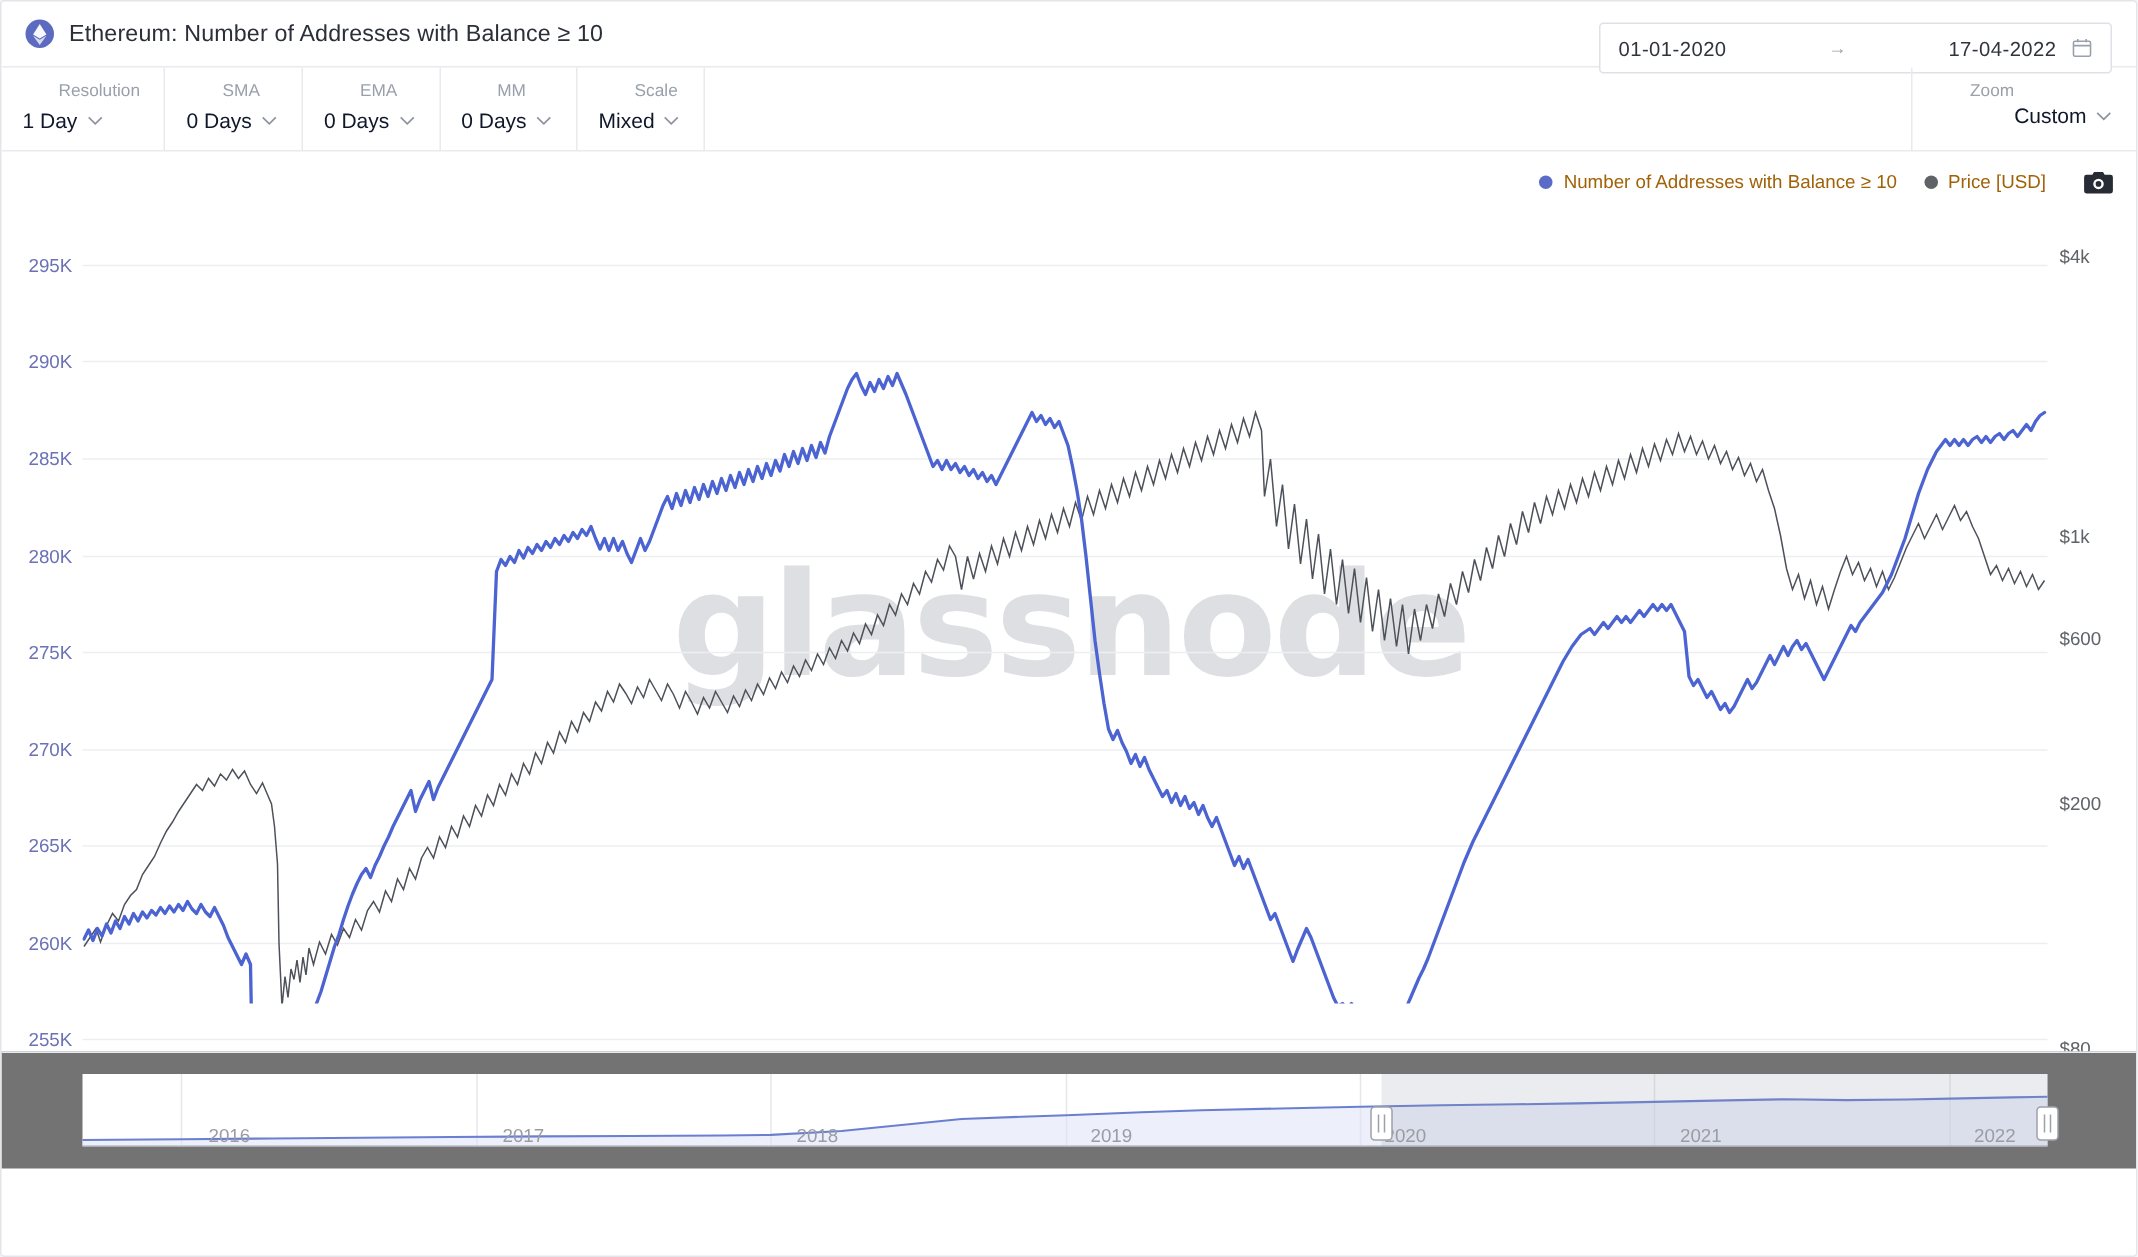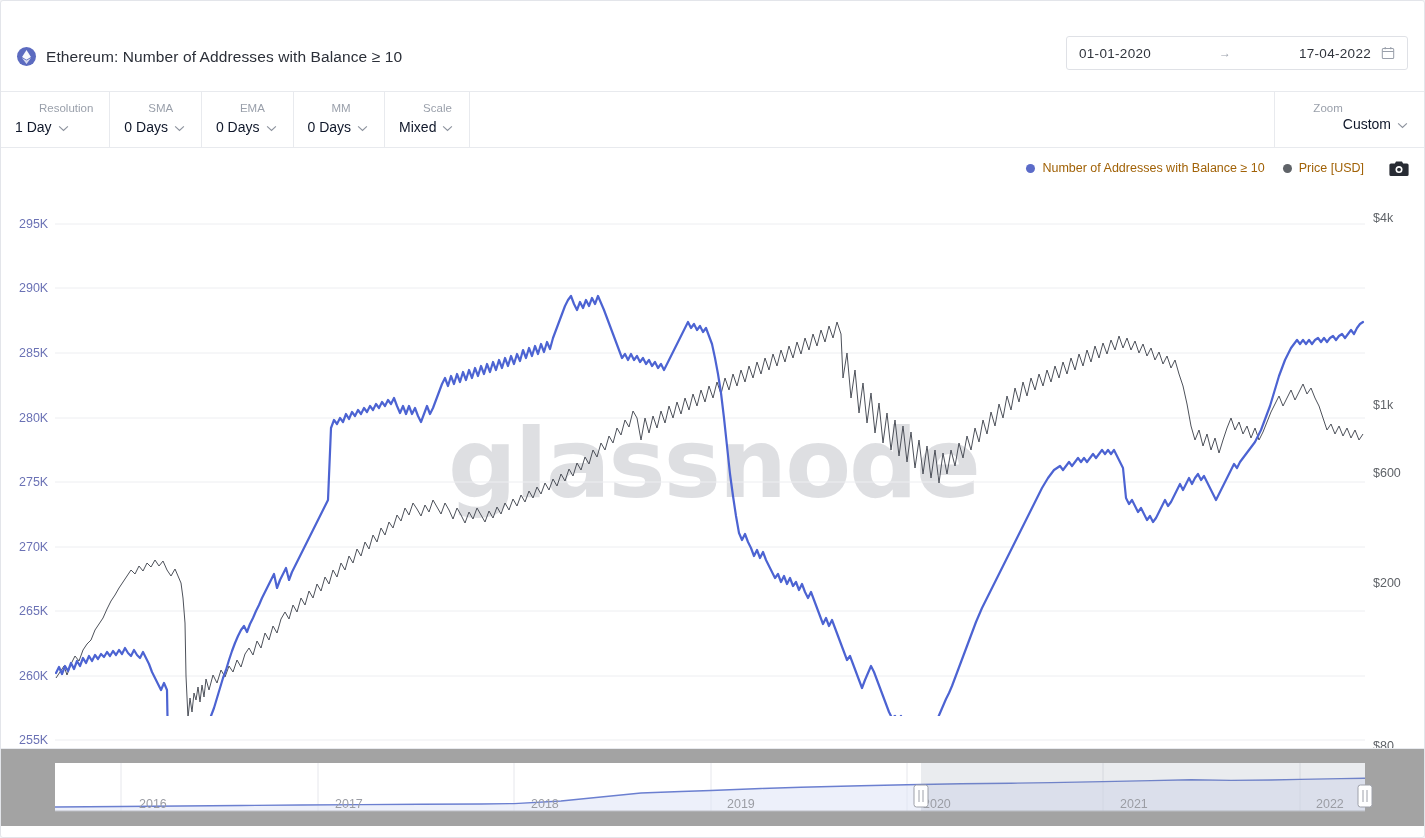--- a/index.html
+++ b/index.html
@@ -14,26 +14,25 @@
     width: 1425px; height: 838px;
     background: #ffffff;
     border: 1px solid #e3e5ea;
     border-radius: 3px;
     overflow: hidden;
   }
 
   
   .header {
     position: relative;
-    height: 70px;
+    height: 44px;
     border-bottom: 1px solid #e8eaee;
     display: flex;
     align-items: center;
     padding: 4px 16px;
-    margin-top: 21px;
   }
   .title-wrap { display: flex; align-items: center; gap: 10px; }
   .eth-icon {
     width: 19px; height: 19px; border-radius: 50%;
     background: #5c6bc0;
     display: flex; align-items: center; justify-content: center;
     flex: 0 0 auto;
   }
   .eth-icon svg { display: block; }
   .page-title {
@@ -126,21 +125,21 @@
     pointer-events: none;
     user-select: none;
     font-family: "DejaVu Sans", sans-serif;
   }
 
   
   .navigator {
     position: relative;
     height: 78px;
     border-top: 1px solid #e8eaee;
-    background: #a3a3a3;
+    background: #737373;
   }
   .navigator svg { display:block; }
 </style>
 </head>
 <body>
 
 <div class="app">
 
   <div class="header">
     <div class="title-wrap">

